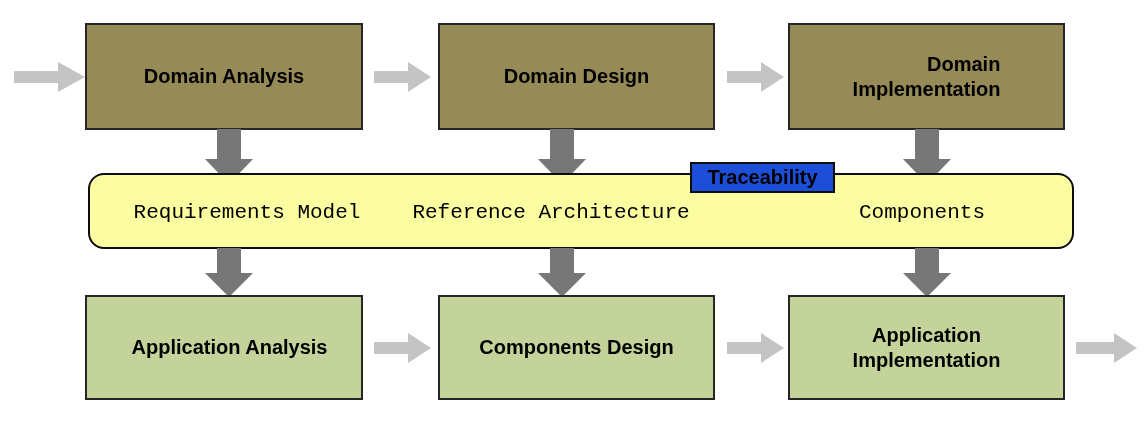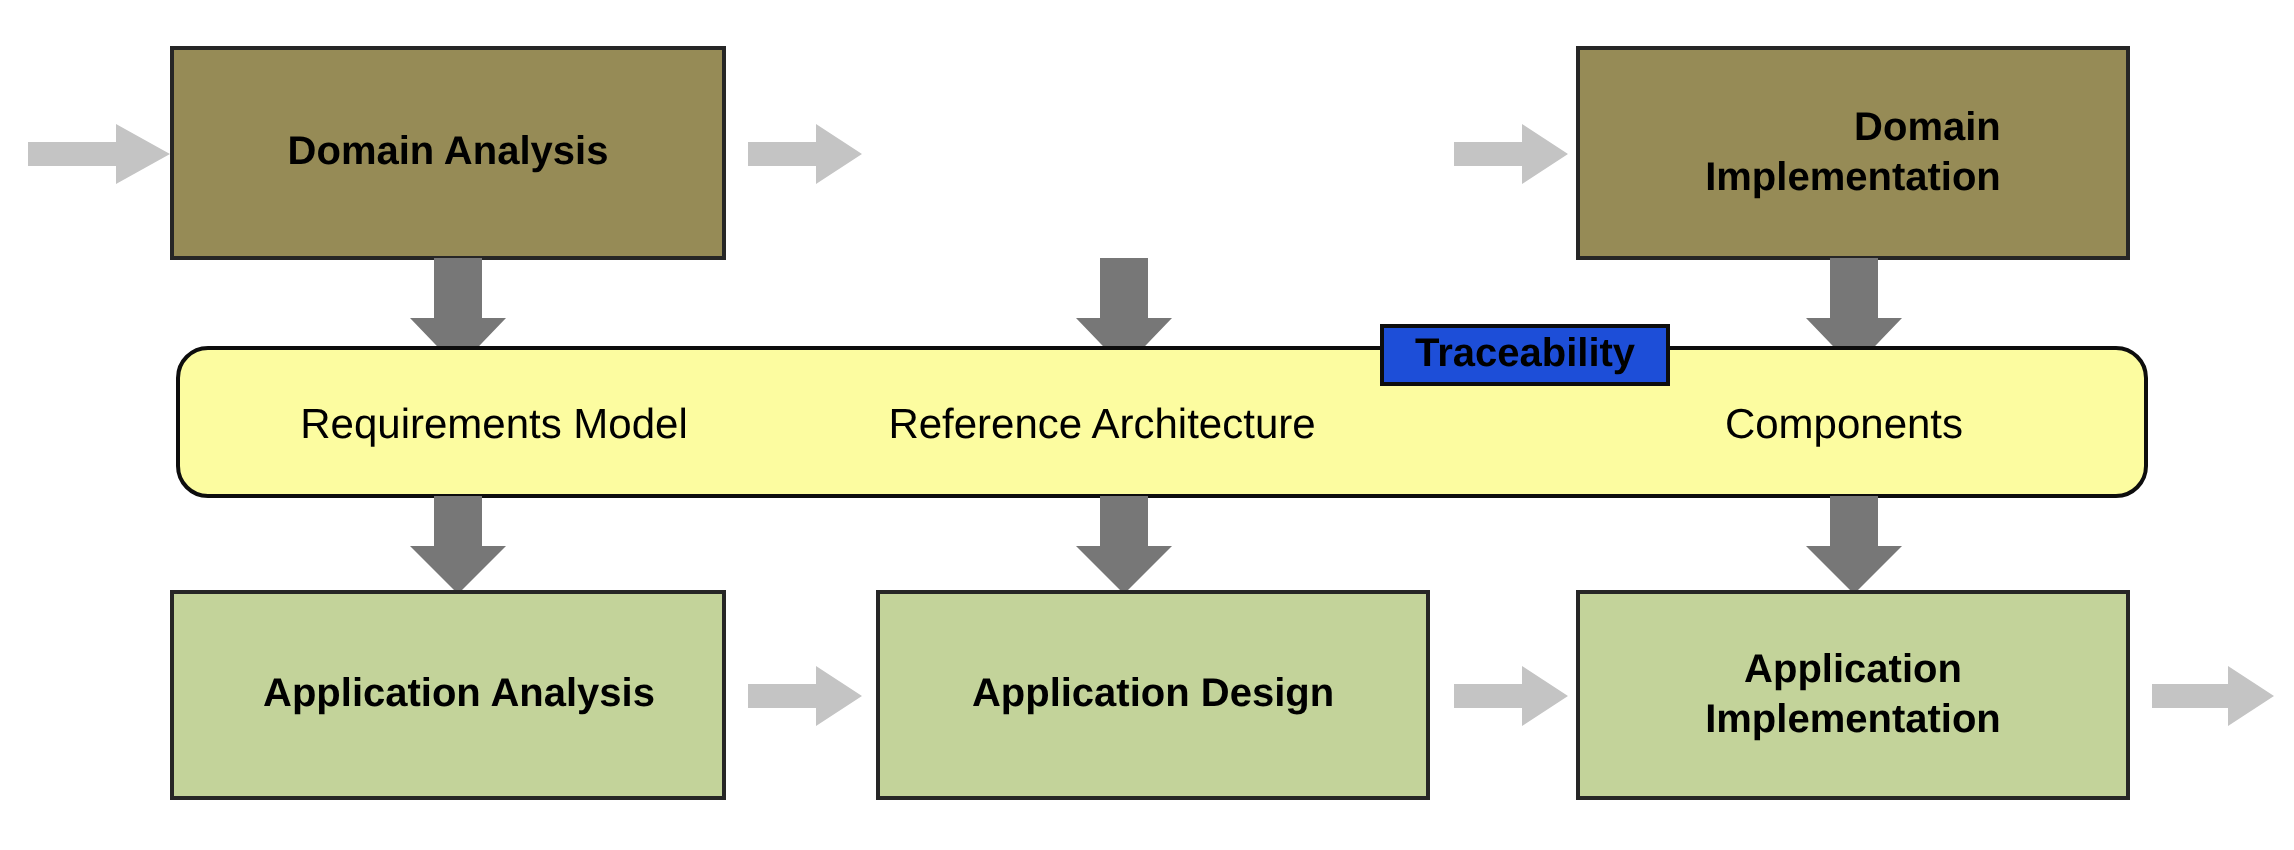--- a/index.html
+++ b/index.html
@@ -36,20 +36,21 @@
   .pbox.domain   { background: #968B56; }
   .pbox.app      { background: #C3D39A; }
 
   
   #asset-band {
     position: absolute;
     box-sizing: border-box;
     background: #FCFCA0;
     border: 2px solid #0d0d0d;
     border-radius: 16px;
+    font-family: Liberation Mono, monospace;
   }
   .asset-label {
     position: absolute;
     text-align: center;
     font-size: 21px;
     color: #000000;
     font-weight: normal;
     white-space: nowrap;
   }
 
@@ -88,20 +89,23 @@
   <div class="pbox domain" style="left:85px; top:23px; width:278px; height:107px;align-items:center;">
     <span>Domain Analysis</span>
   </div>
 
   <div class="arrow" style="left:374px; top:60px;">
     <svg width="58" height="34" viewBox="0 0 58 34" aria-hidden="true">
       <polygon points="0,11 34,11 34,2 57,17 34,32 34,23 0,23" fill="#C4C4C4"></polygon>
     </svg>
   </div>
 
+  <div class="pbox domain" style="left:438px; top:23px; width:277px; height:107px;">
+    <span>Domain Design</span>
+  </div>
 
   <div class="arrow" style="left:727px; top:60px;">
     <svg width="58" height="34" viewBox="0 0 58 34" aria-hidden="true">
       <polygon points="0,11 34,11 34,2 57,17 34,32 34,23 0,23" fill="#C4C4C4"></polygon>
     </svg>
   </div>
 
   <div class="pbox domain" style="left:788px; top:23px; width:277px; height:107px; white-space:pre-line;text-align:right;">
     <span>Domain
 Implementation</span>
@@ -153,21 +157,21 @@
     <span>Application Analysis</span>
   </div>
 
   <div class="arrow" style="left:374px; top:331px;">
     <svg width="58" height="34" viewBox="0 0 58 34" aria-hidden="true">
       <polygon points="0,11 34,11 34,2 57,17 34,32 34,23 0,23" fill="#C4C4C4"></polygon>
     </svg>
   </div>
 
   <div class="pbox app" style="left:438px; top:295px; width:277px; height:105px;">
-    <span>Application Design</span>
+    <span>Components Design</span>
   </div>
 
   <div class="arrow" style="left:727px; top:331px;">
     <svg width="58" height="34" viewBox="0 0 58 34" aria-hidden="true">
       <polygon points="0,11 34,11 34,2 57,17 34,32 34,23 0,23" fill="#C4C4C4"></polygon>
     </svg>
   </div>
 
   <div class="pbox app" style="left:788px; top:295px; width:277px; height:105px; white-space:pre-line;">
     <span>Application

